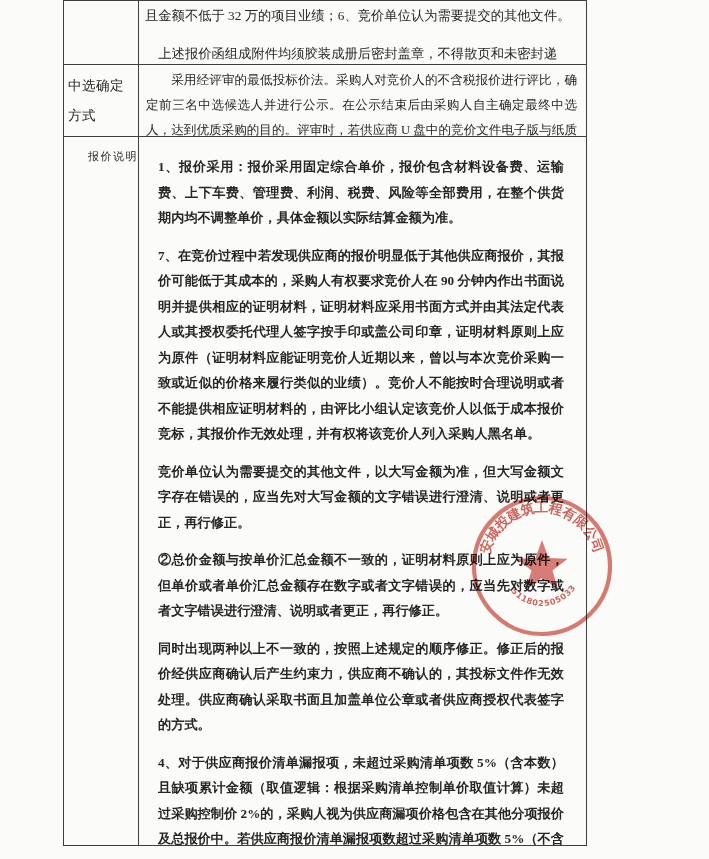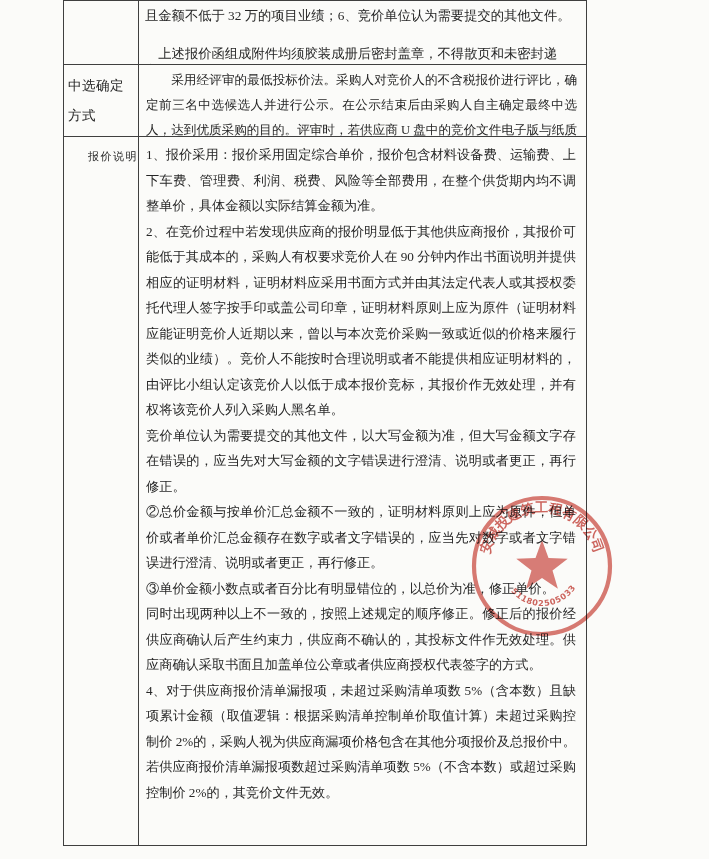--- a/index.html
+++ b/index.html
@@ -39,21 +39,21 @@
   .c2{
     padding:3px 9px 0 7px;
     font-size:12.6px;line-height:25px;
     text-align:justify;text-indent:2em;
   }
   .c3{
     padding:5px 10px 0 7px;
     font-size:13.2px;line-height:25.5px;
     text-align:justify;
   }
-  .c3 p{margin:0;padding:0;}
+  .c3 p{margin:12px;padding:0;font-weight:bold;}
   .seal{
     position:absolute;left:468px;top:492px;width:148px;height:148px;
     mix-blend-mode:multiply;opacity:.82;pointer-events:none;
   }
 </style>
 </head>
 <body>
 
 <div class="page">
 
@@ -70,24 +70,23 @@
     </div>
     <div class="cell rb c2">
       <span>采用经评审的最低投标价法。采购人对竞价人的不含税报价进行评比，确定前三名中选候选人并进行公示。在公示结束后由采购人自主确定最终中选人，达到优质采购的目的。评审时，若供应商 U 盘中的竞价文件电子版与纸质竞价文件不一致时，按照供应商提交的纸质竞价文件进行评比。</span>
     </div>
 
     <div class="cell lbl lbl-top">
       <span>报价说明</span>
     </div>
     <div class="cell c3">
       <p>1、报价采用：报价采用固定综合单价，报价包含材料设备费、运输费、上下车费、管理费、利润、税费、风险等全部费用，在整个供货期内均不调整单价，具体金额以实际结算金额为准。</p>
-      <p>2、在竞价过程中若发现供应商的报价明显低于其他供应商报价，其报价可能低于其成本的，采购人有权要求竞价人在 90 分钟内作出书面说明并提供相应的证明材料，证明材料应采用书面方式并由其法定代表人或其授权委托代理人签字按手印或盖公司印章，证明材料原则上应为原件（证明材料应能证明竞价人近期以来，曾以与本次竞价采购一致或近似的价格来履行类似的业绩）。竞价人不能按时合理说明或者不能提供相应证明材料的，由评比小组认定该竞价人以低于成本报价竞标，其报价作无效处理，并有权将该竞价人列入采购人黑名单。</p>
+      <p>7、在竞价过程中若发现供应商的报价明显低于其他供应商报价，其报价可能低于其成本的，采购人有权要求竞价人在 90 分钟内作出书面说明并提供相应的证明材料，证明材料应采用书面方式并由其法定代表人或其授权委托代理人签字按手印或盖公司印章，证明材料原则上应为原件（证明材料应能证明竞价人近期以来，曾以与本次竞价采购一致或近似的价格来履行类似的业绩）。竞价人不能按时合理说明或者不能提供相应证明材料的，由评比小组认定该竞价人以低于成本报价竞标，其报价作无效处理，并有权将该竞价人列入采购人黑名单。</p>
       <p>竞价单位认为需要提交的其他文件，以大写金额为准，但大写金额文字存在错误的，应当先对大写金额的文字错误进行澄清、说明或者更正，再行修正。</p>
       <p>②总价金额与按单价汇总金额不一致的，证明材料原则上应为原件，但单价或者单价汇总金额存在数字或者文字错误的，应当先对数字或者文字错误进行澄清、说明或者更正，再行修正。</p>
-      <p>③单价金额小数点或者百分比有明显错位的，以总价为准，修正单价。</p>
       <p>同时出现两种以上不一致的，按照上述规定的顺序修正。修正后的报价经供应商确认后产生约束力，供应商不确认的，其投标文件作无效处理。供应商确认采取书面且加盖单位公章或者供应商授权代表签字的方式。</p>
       <p>4、对于供应商报价清单漏报项，未超过采购清单项数 5%（含本数）且缺项累计金额（取值逻辑：根据采购清单控制单价取值计算）未超过采购控制价 2%的，采购人视为供应商漏项价格包含在其他分项报价及总报价中。若供应商报价清单漏报项数超过采购清单项数 5%（不含本数）或超过采购控制价 2%的，其竞价文件无效。</p>
     </div>
 
   </div>
 
   <svg class="seal" viewBox="0 0 148 148">
     <defs>
       <path id="arcTop" d="M 20.8,64.6 A 54,54 0 0 1 127.2,64.6" fill="none"></path>
       <path id="arcBottom" d="M 41.2,96.9 A 40,40 0 0 0 106.8,96.9" fill="none"></path>

